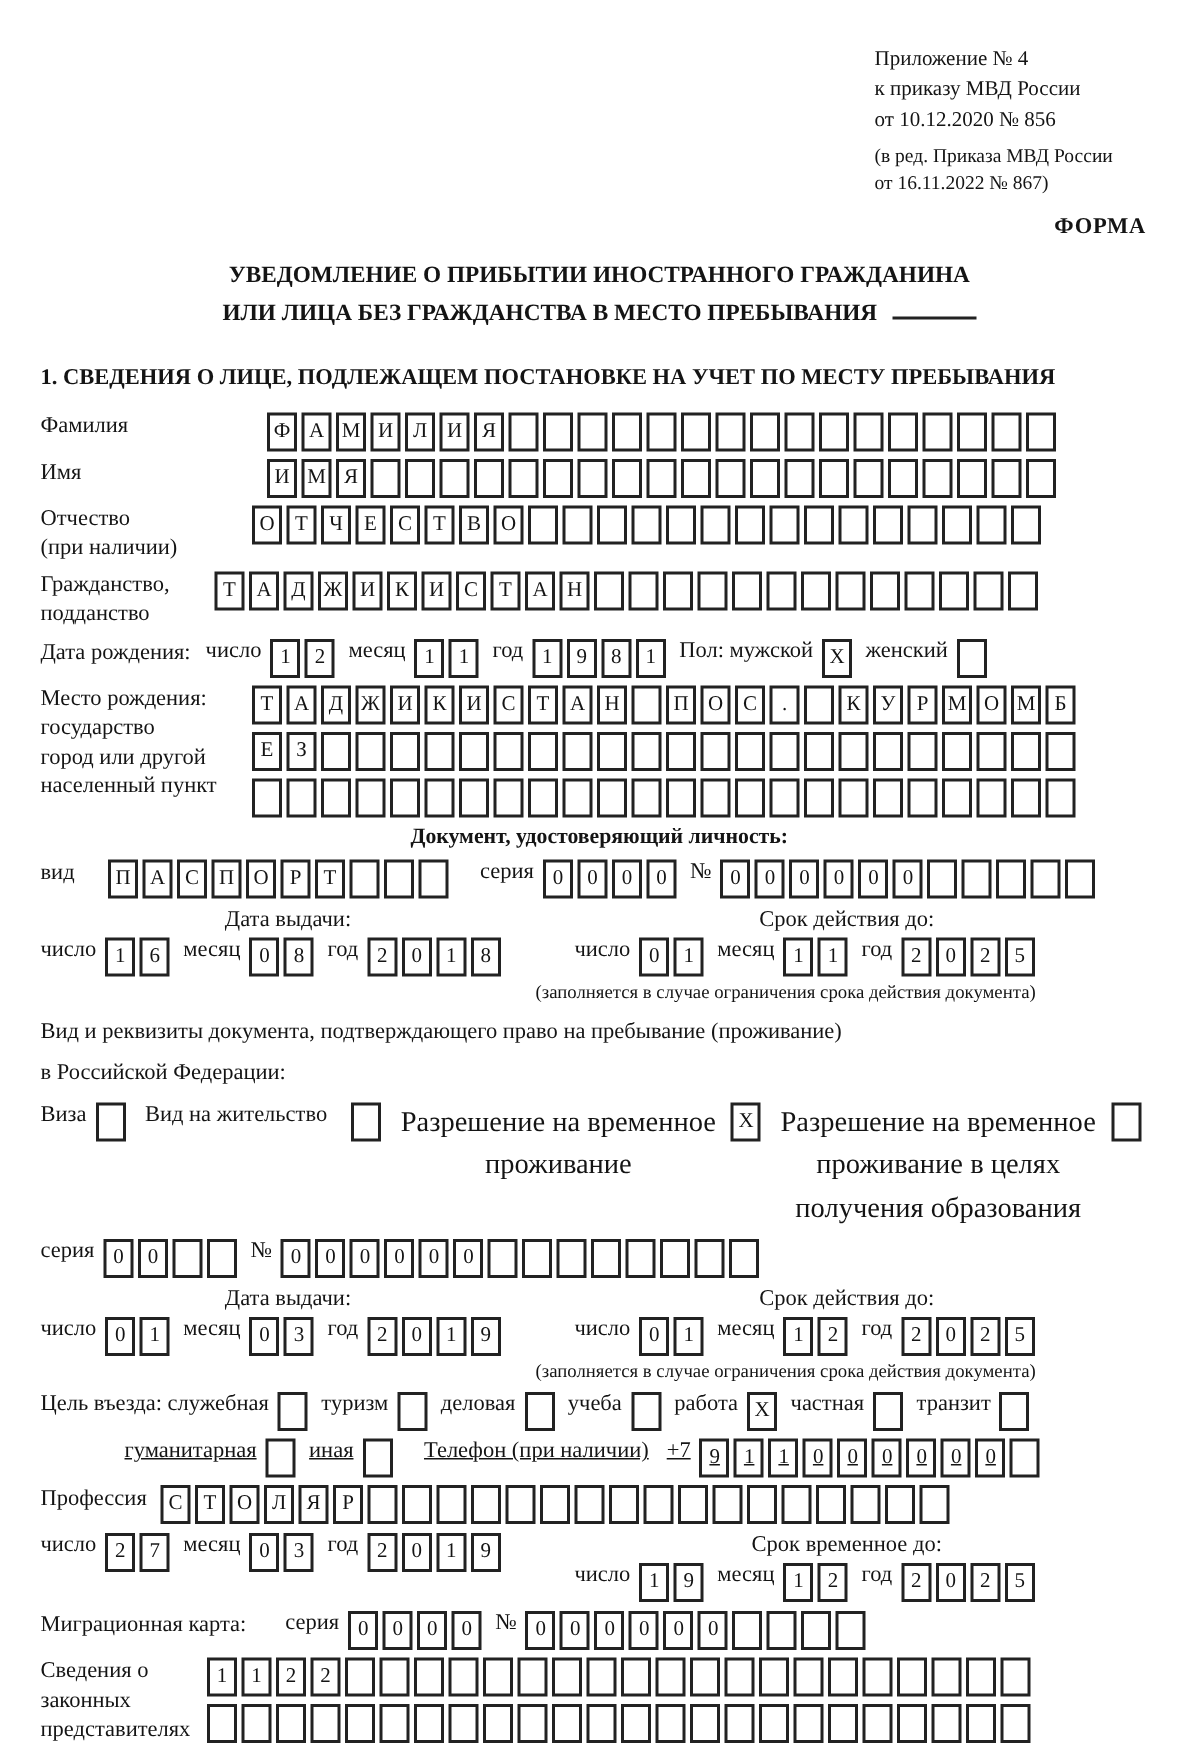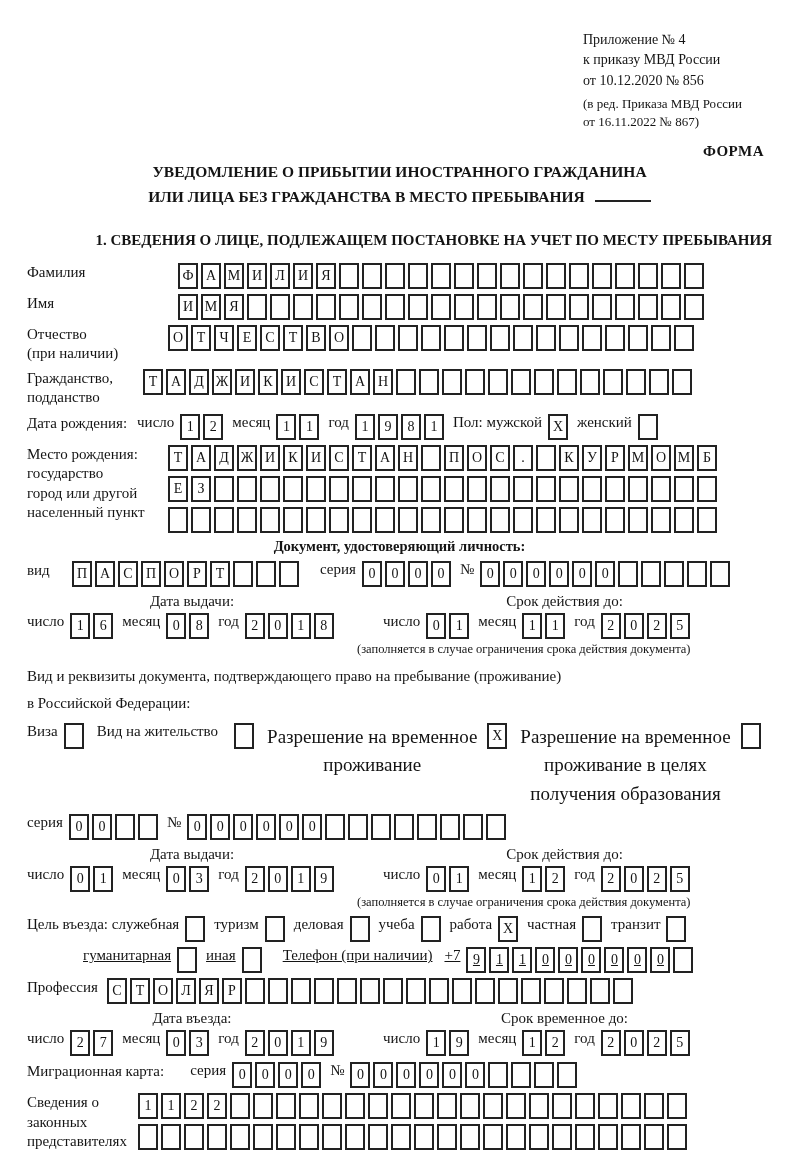--- a/index.html
+++ b/index.html
@@ -8,24 +8,24 @@
     width:800px; height:1163px;
     font-family:"Liberation Serif","DejaVu Serif",serif;
     color:#141414;
   }
   .page { width:800px; height:1163px; padding:30px 28px 0 27px; overflow:hidden; }
 
   .hdr { margin-left:556px; font-size:14px; line-height:1.45; }
   .hdr-sub { font-size:13px; line-height:1.4; margin-top:4px; }
   .forma { text-align:right; padding-right:8px; font-weight:bold; font-size:15px; margin-top:12px; letter-spacing:.5px; }
 
-  .title { text-align:center; font-weight:bold; font-size:15.5px; line-height:1.6; }
+  .title { text-align:center; font-weight:bold; font-size:15.5px; line-height:1.6; margin-top:12px; }
   .uline { display:inline-block; width:56px; border-bottom:2px solid #222; margin-left:10px; vertical-align:baseline; }
 
-  .sec { font-weight:bold; font-size:15px; margin-top:22px; margin-bottom:14px;text-align:right; }
+  .sec { font-weight:bold; font-size:15px; margin-top:22px; margin-bottom:14px; }
 
   .row { display:flex; align-items:flex-start; margin-bottom:5px; }
   .inline { display:flex; align-items:flex-start; flex-wrap:nowrap; }
   .lbl { font-size:15px; line-height:1.3; flex-shrink:0; }
   .kw { font-size:15px; margin:0 6px; flex-shrink:0; }
   .kw0 { font-size:15px; margin-right:6px; flex-shrink:0; }
 
   .w151{width:151px} .w141{width:141px} .w116{width:116px} .w45{width:45px} .w80{width:80px} .w111{width:111px}
 
   .cells { display:flex; flex-shrink:0; }
@@ -587,21 +587,20 @@
         <span class="cell"></span>
         <span class="cell"></span>
         <span class="cell"></span>
         <span class="cell"></span>
         <span class="cell"></span>
       </div>
   </div>
 
   <div class="dates mt6">
     <div class="dcol-l">
-      <div class="dhead">Дата въезда:</div>
       <div class="inline">
         <span class="kw0">число</span>
         <span class="cells">
             <span class="cell">2</span>
             <span class="cell">7</span>
           </span>
         <span class="kw">месяц</span>
         <span class="cells">
             <span class="cell">0</span>
             <span class="cell">3</span>

